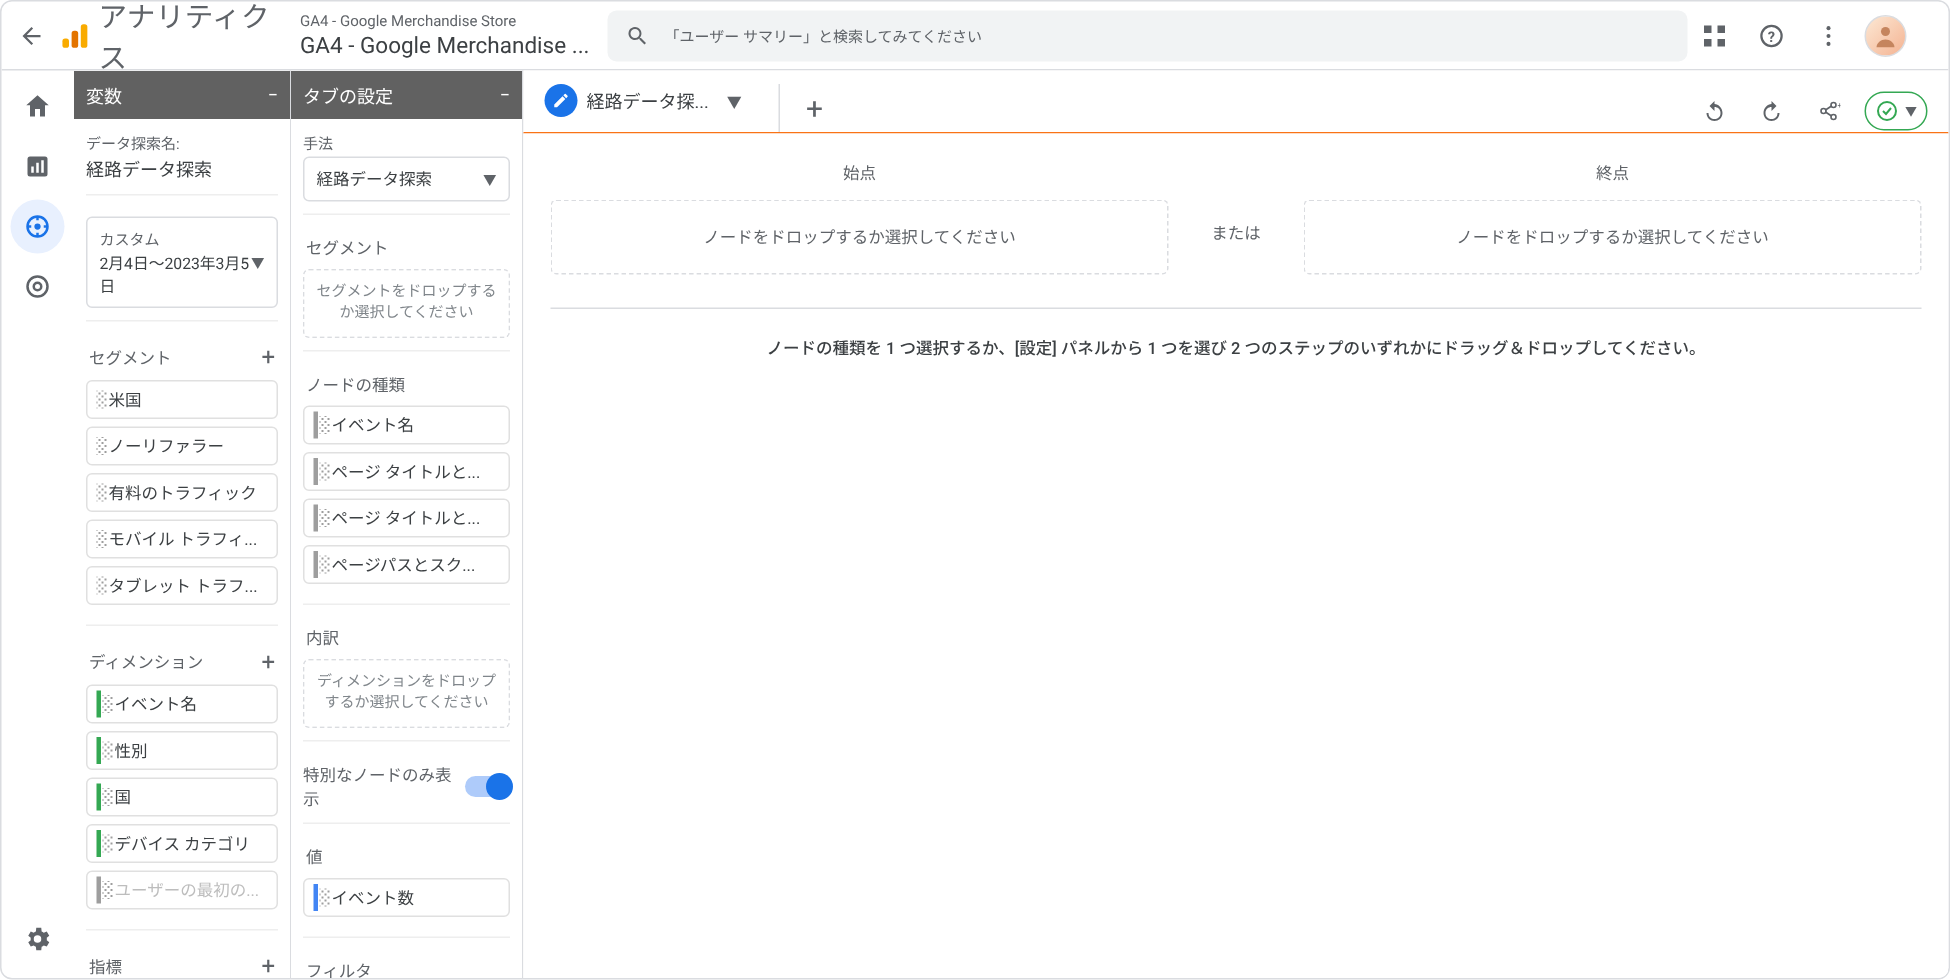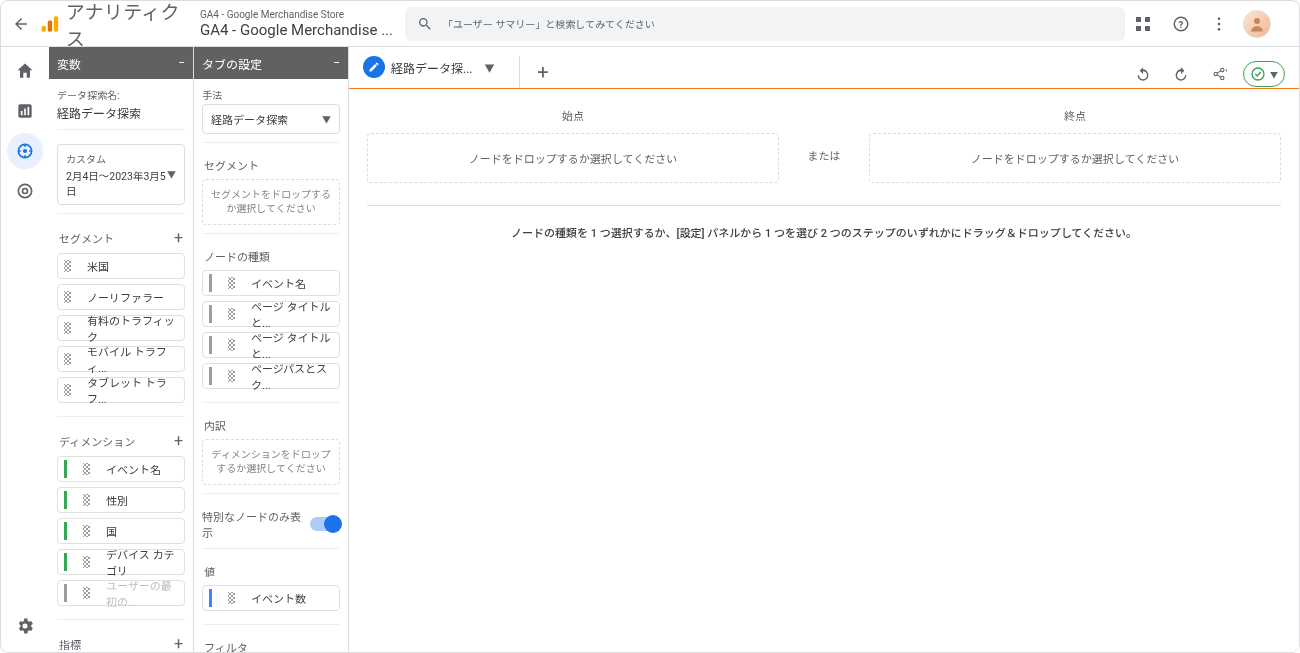--- a/index.html
+++ b/index.html
@@ -23,21 +23,21 @@
 .panel::-webkit-scrollbar{width:6px}
 .panel-a{width:145px}
 .panel-b{width:155px}
 .phdr{height:32px;background:#616161;color:#fff;display:flex;align-items:center;justify-content:space-between;padding:0 8px;font-size:12px;flex-shrink:0}
 .pbody{padding:6px 8px;display:flex;flex-direction:column;gap:6px;flex:1}
 .section{border-bottom:1px solid #eee;padding:8px 0}
 .section:last-child{border-bottom:none}
 .sec-title{font-size:11px;color:#5f6368;display:flex;justify-content:space-between;align-items:center;padding:0 2px 6px}
 .sub-lbl{font-size:10px;color:#5f6368;margin-bottom:2px}
 .val{font-size:12px;color:#3c4043}
-.chip{height:26px;border:1px solid #e0e0e0;border-radius:4px;display:flex;align-items:center;padding:0 6px;gap:16px;font-size:11px;color:#3c4043;margin-bottom:5px;cursor:grab;background:#fff}
+.chip{height:26px;border:1px solid #e0e0e0;border-radius:4px;display:flex;align-items:center;padding:0 6px;gap:1px;font-size:11px;color:#3c4043;margin-bottom:5px;cursor:grab;background:#fff}
 .chip.muted{color:#bdbdbd}
 .drag{width:7px;height:12px;display:inline-block;background-image:radial-gradient(#9e9e9e 1px,transparent 1px),radial-gradient(#9e9e9e 1px,transparent 1px);background-size:4px 4px;background-position:0 0,2px 2px;flex-shrink:0}
 .bar{width:3px;height:18px;flex-shrink:0}
 .b-blue{background:#4285f4}
 .b-green{background:#34a853}
 .b-grey{background:#9e9e9e}
 .dropzone{border:1px dashed #dadce0;border-radius:4px;padding:8px 4px;font-size:10px;color:#80868b;text-align:center;line-height:1.4}
 .select-like{height:30px;border:1px solid #dadce0;border-radius:4px;display:flex;align-items:center;justify-content:space-between;padding:0 8px;font-size:11px;color:#3c4043;cursor:pointer}
 .mini-card{border:1px solid #dadce0;border-radius:4px;padding:6px 8px;position:relative}
 .toggle{width:30px;height:14px;background:#aecbfa;border-radius:10px;position:relative;cursor:pointer}

